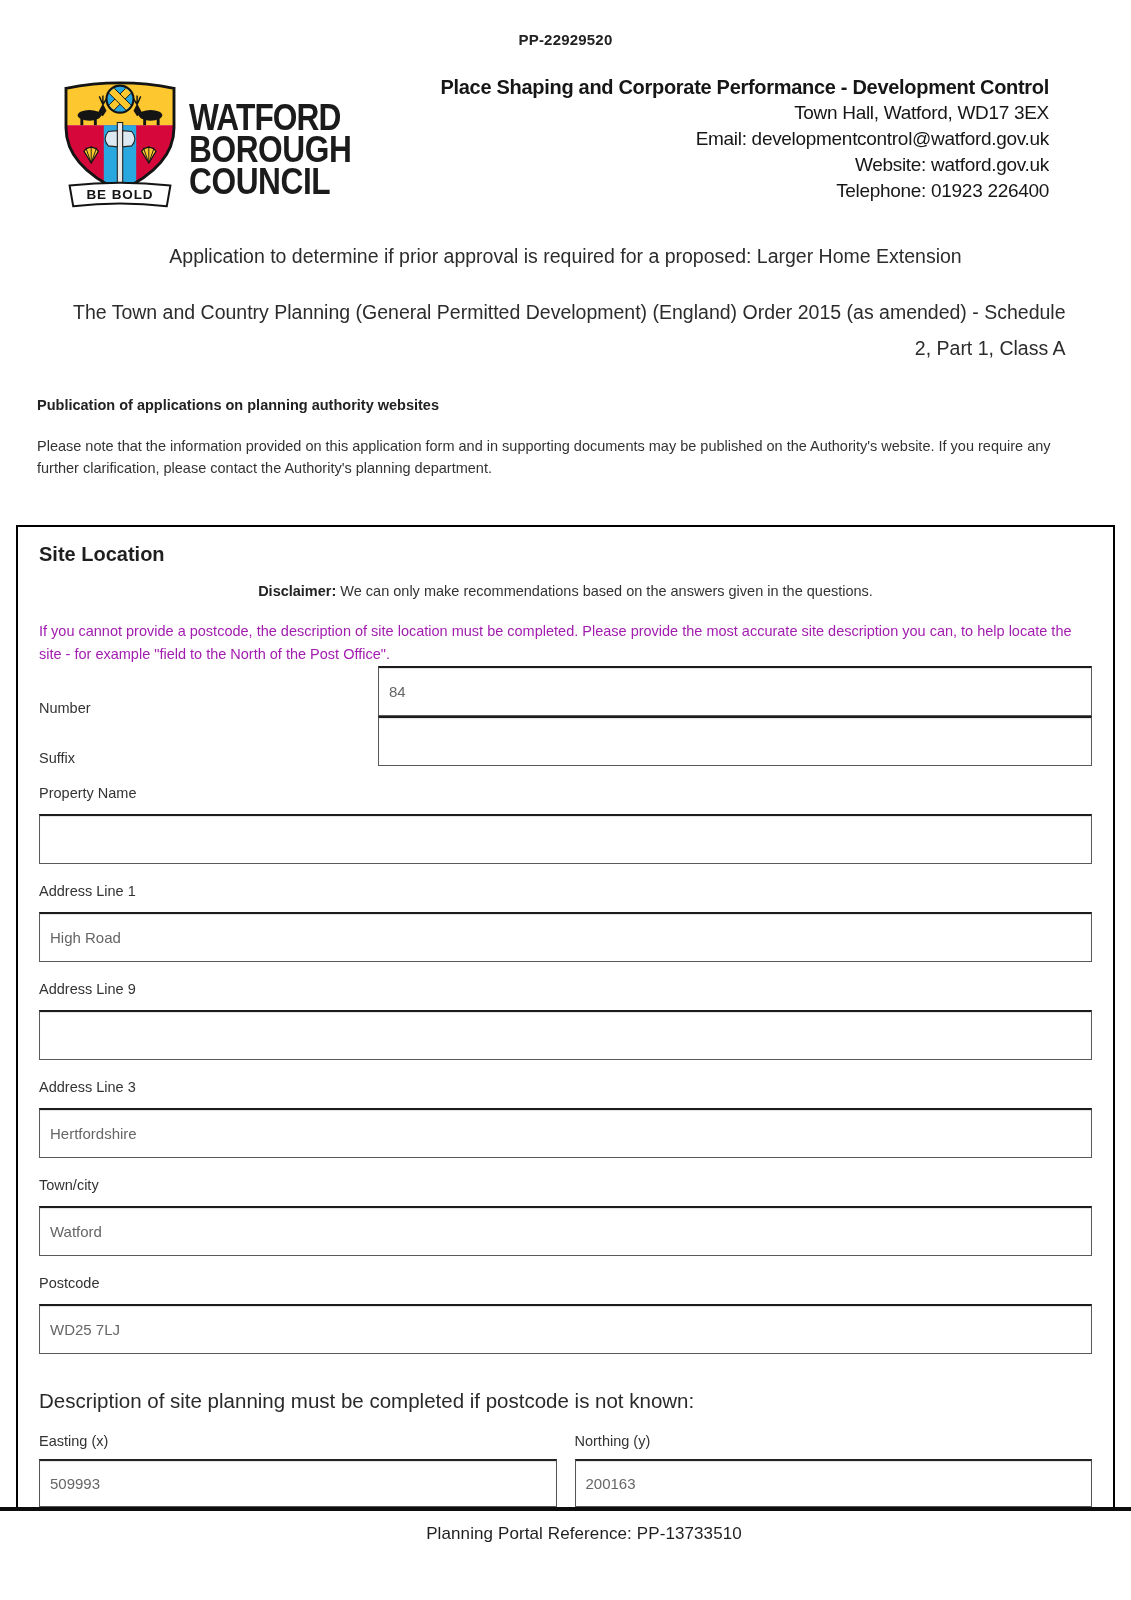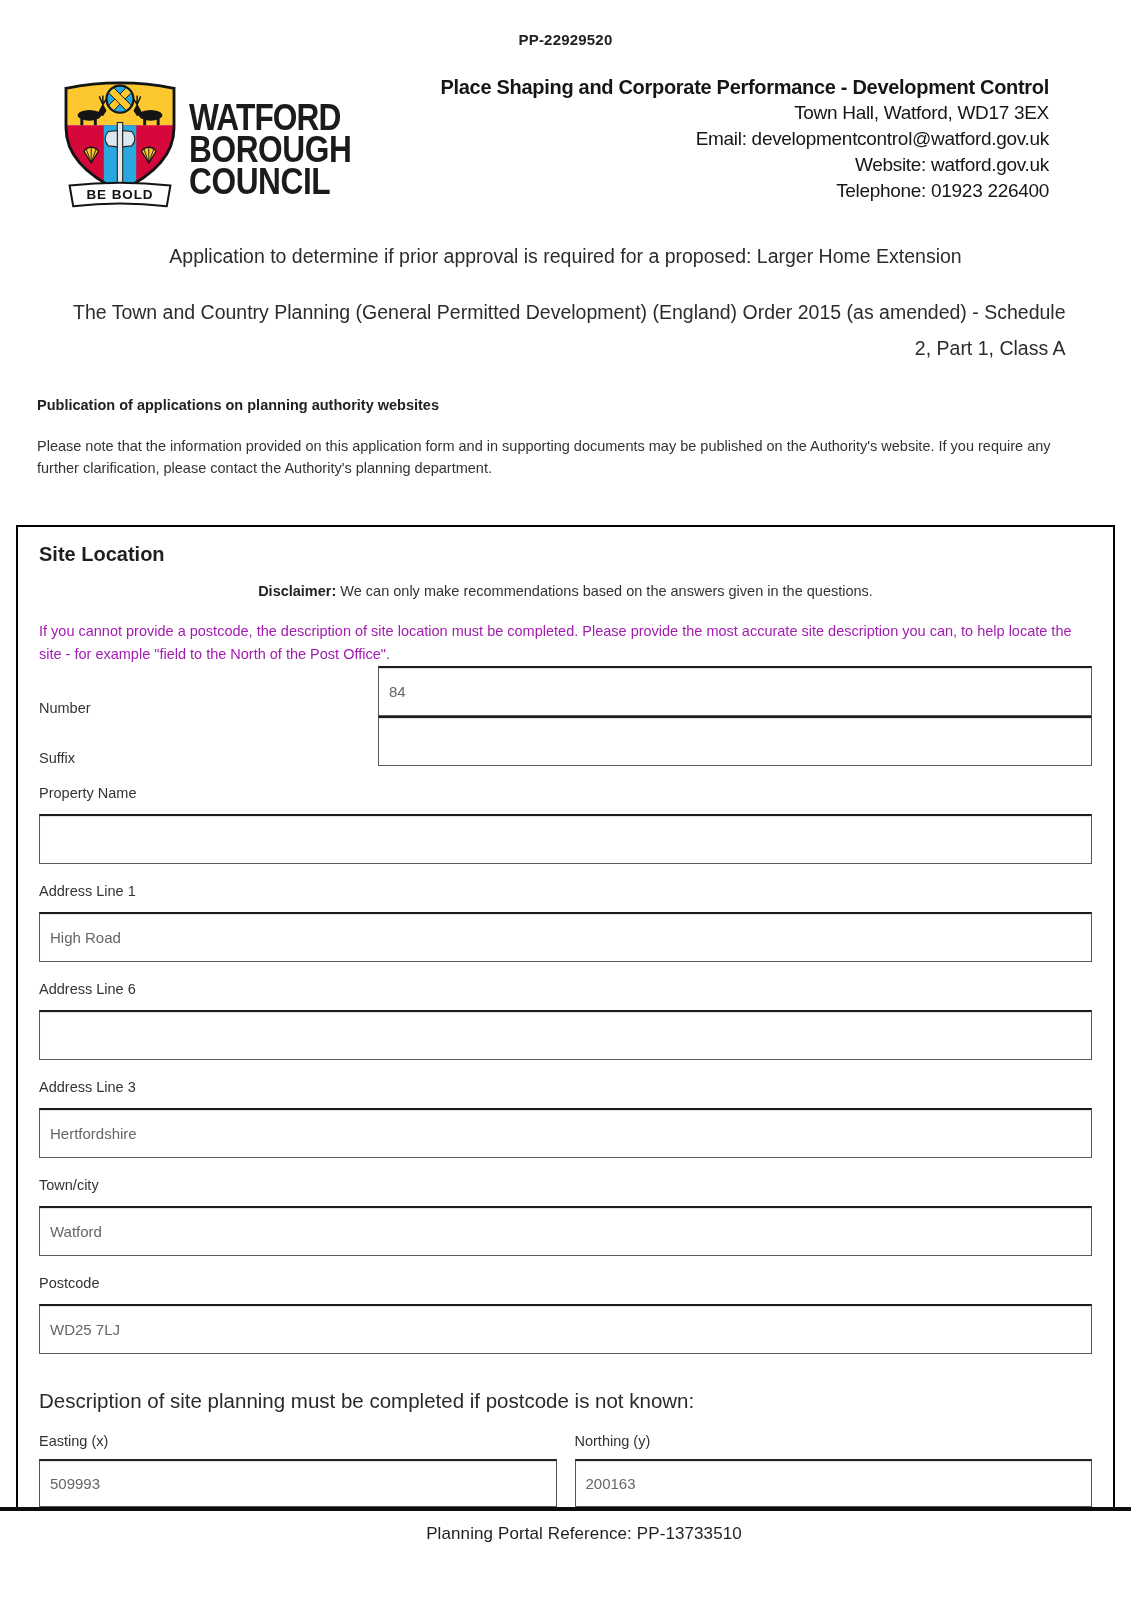--- a/index.html
+++ b/index.html
@@ -185,21 +185,21 @@
 
   <div class="row-stacked">
     <label class="field-label">Property Name</label>
     <input type="text" class="text-input" value="" style="">
   </div>
   <div class="row-stacked">
     <label class="field-label">Address Line 1</label>
     <input type="text" class="text-input" value="High Road" style="">
   </div>
   <div class="row-stacked">
-    <label class="field-label">Address Line 6</label>
+    <label class="field-label">Address Line 9</label>
     <input type="text" class="text-input" value="" style="">
   </div>
   <div class="row-stacked">
     <label class="field-label">Address Line 3</label>
     <input type="text" class="text-input" value="Hertfordshire" style="">
   </div>
   <div class="row-stacked">
     <label class="field-label">Town/city</label>
     <input type="text" class="text-input" value="Watford" style="">
   </div>

